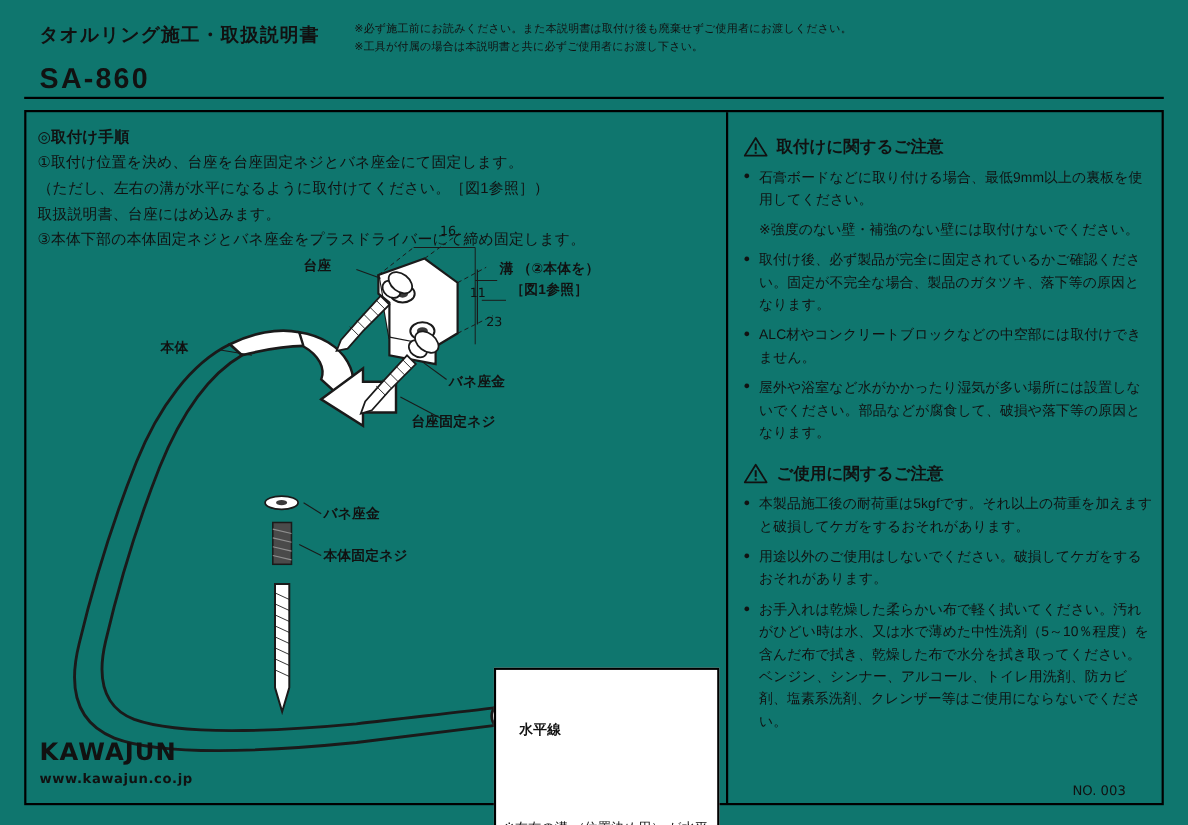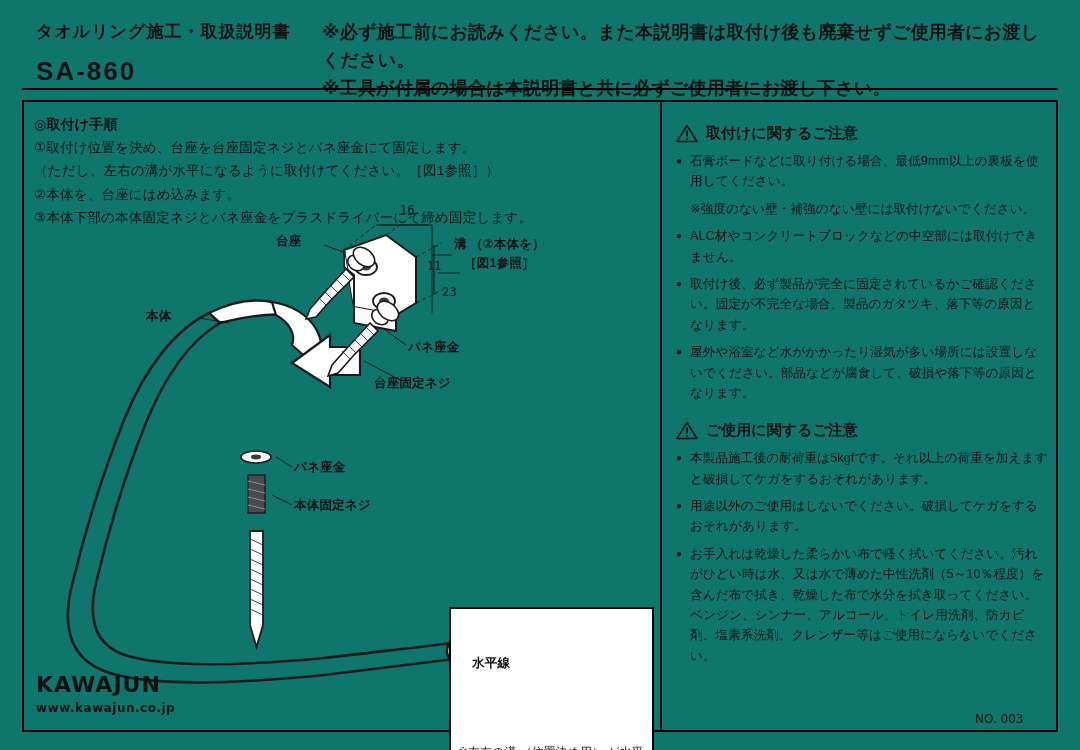--- a/index.html
+++ b/index.html
@@ -32,22 +32,22 @@
     top: 6px;
     font-size: 17px;
     font-weight: bold;
     letter-spacing: 1px;
   }
   .hdr-note {
     position: absolute;
     left: 300px;
     top: 5px;
     width: 720px;
-    font-size: 18px;
-    font-weight: bold;
+    font-size: 10px;
+    font-weight: normal;
     line-height: 1.55;
     letter-spacing: 0.2px;
   }
   .hdr-model {
     position: absolute;
     left: 14px;
     top: 42px;
     font-size: 26px;
     font-weight: bold;
     letter-spacing: 2px;
@@ -223,21 +223,21 @@
     <div class="hdr-rule"></div>
   </div>
 
   <div class="mainbox"></div>
   <div class="vdiv"></div>
 
   <div class="steps">
     <div class="h">◎取付け手順</div>
     <div>①取付け位置を決め、台座を台座固定ネジとバネ座金にて固定します。</div>
     <div>（ただし、左右の溝が水平になるように取付けてください。［図1参照］）</div>
-    <div>②本体を、台座にはめ込みます。</div>
+    <div>取扱説明書、台座にはめ込みます。</div>
     <div>③本体下部の本体固定ネジとバネ座金をプラスドライバーにて締め固定します。</div>
   </div>
 
   <div class="illus">
 
     <svg width="620" height="490" viewBox="0 0 620 490">
 
       <path d="M185,118 C150,135 120,175 100,225 C78,280 60,340 48,390
                C38,430 45,462 80,476 C125,493 220,488 300,480
                C350,474 400,468 430,464" fill="none" stroke="#1a1a1a" stroke-width="2.6"></path>
@@ -387,22 +387,22 @@
           <rect x="10.1" y="6.5" width="1.8" height="6" fill="#111"></rect>
           <rect x="10.1" y="14" width="1.8" height="1.8" fill="#111"></rect>
         </svg>
       </span>
       <span>取付けに関するご注意</span>
     </div>
 
     <ul class="bullets">
       <li>石膏ボードなどに取り付ける場合、最低9mm以上の裏板を使用してください。</li>
       <li class="nodot">※強度のない壁・補強のない壁には取付けないでください。</li>
+      <li>取付け後、必ず製品が完全に固定されているかご確認ください。固定が不完全な場合、製品のガタツキ、落下等の原因となります。</li>
       <li>ALC材やコンクリートブロックなどの中空部には取付けできません。</li>
-      <li>取付け後、必ず製品が完全に固定されているかご確認ください。固定が不完全な場合、製品のガタツキ、落下等の原因となります。</li>
       <li>屋外や浴室など水がかかったり湿気が多い場所には設置しないでください。部品などが腐食して、破損や落下等の原因となります。</li>
     </ul>
 
     <div class="caution-head gap2">
       <span class="warn-tri">
         <svg width="22" height="19" viewBox="0 0 22 19">
           <path d="M11 1.5 L21 17.5 L1 17.5 Z" fill="none" stroke="#111" stroke-width="1.6" stroke-linejoin="round"></path>
           <rect x="10.1" y="6.5" width="1.8" height="6" fill="#111"></rect>
           <rect x="10.1" y="14" width="1.8" height="1.8" fill="#111"></rect>
         </svg>

